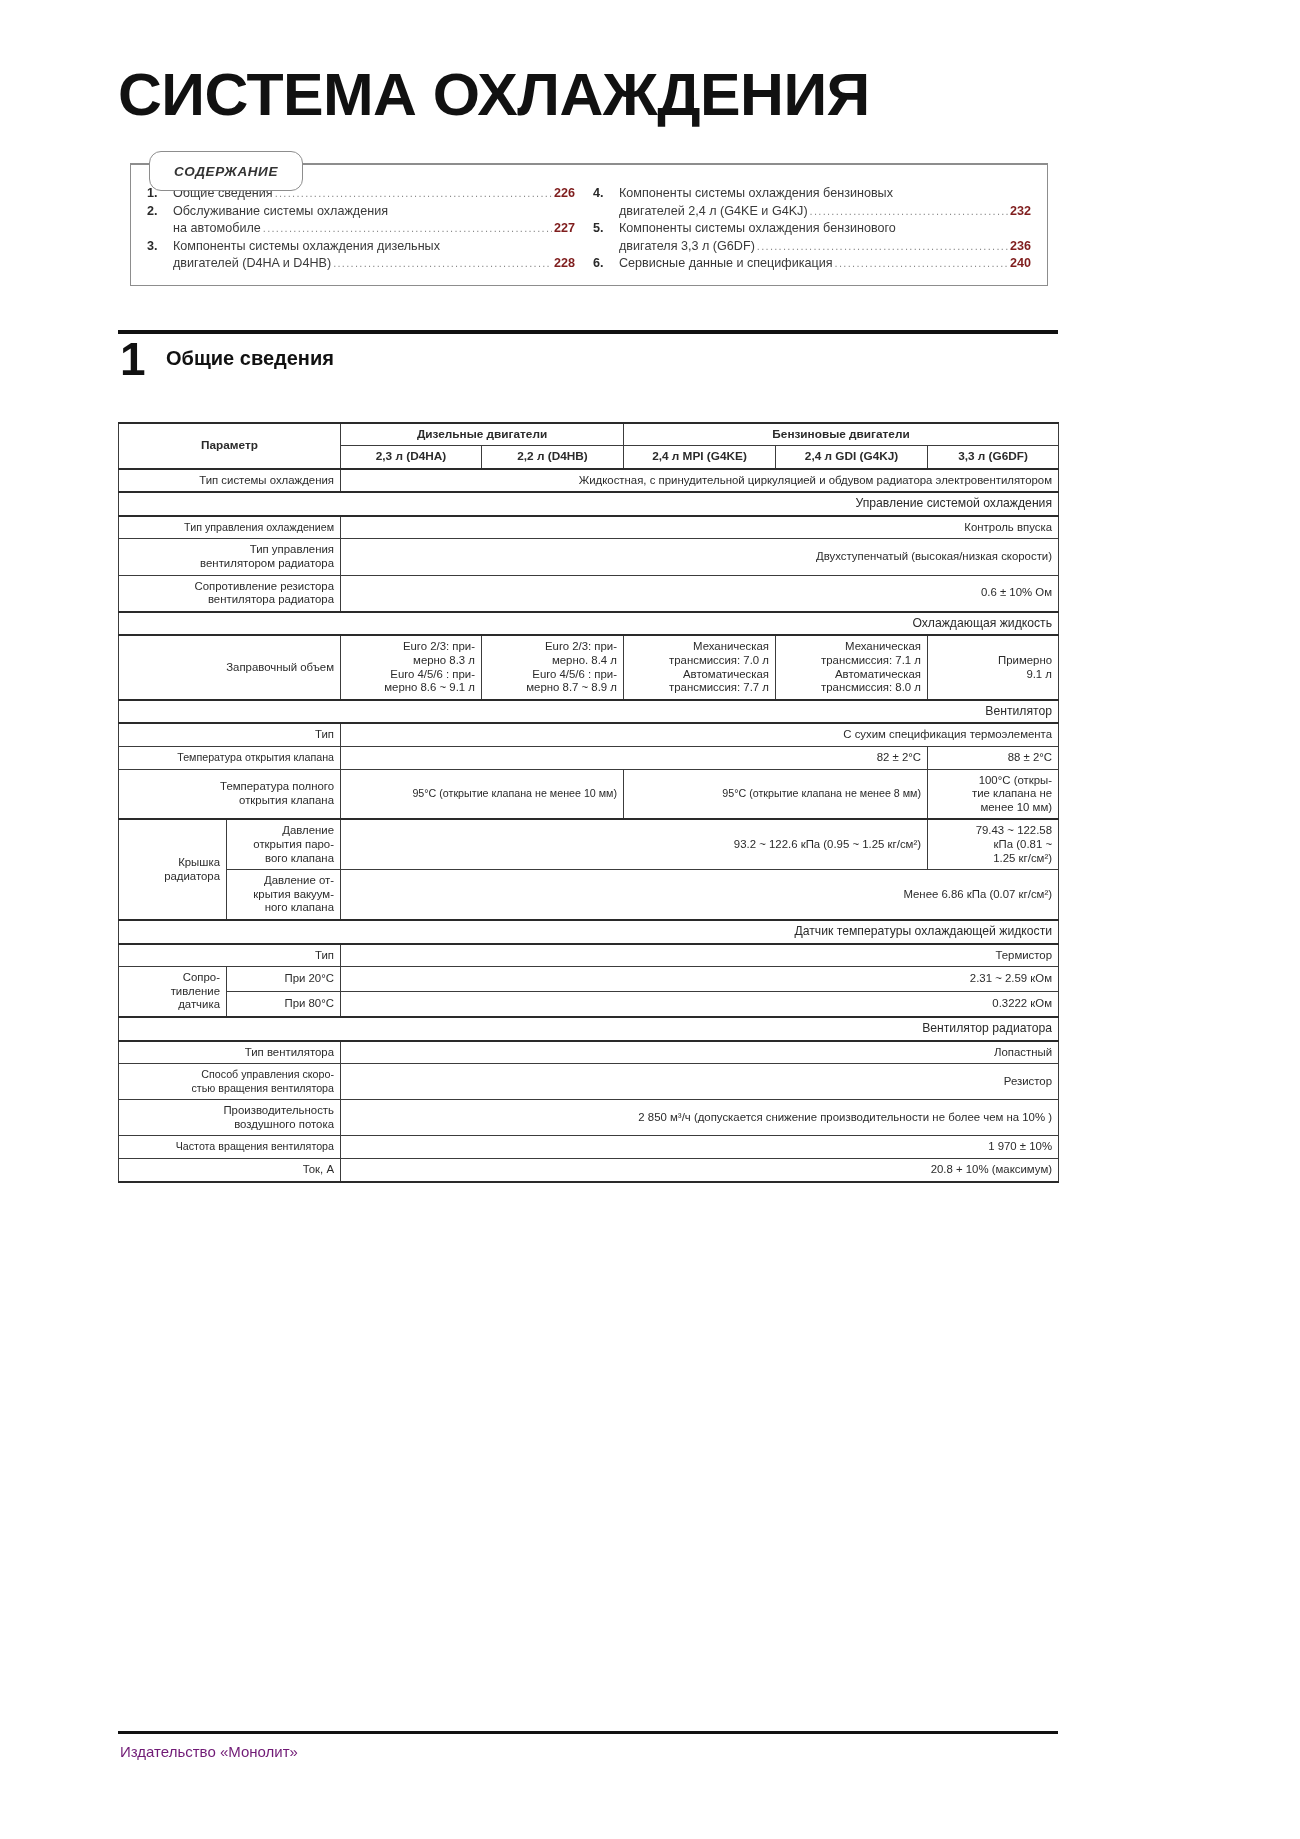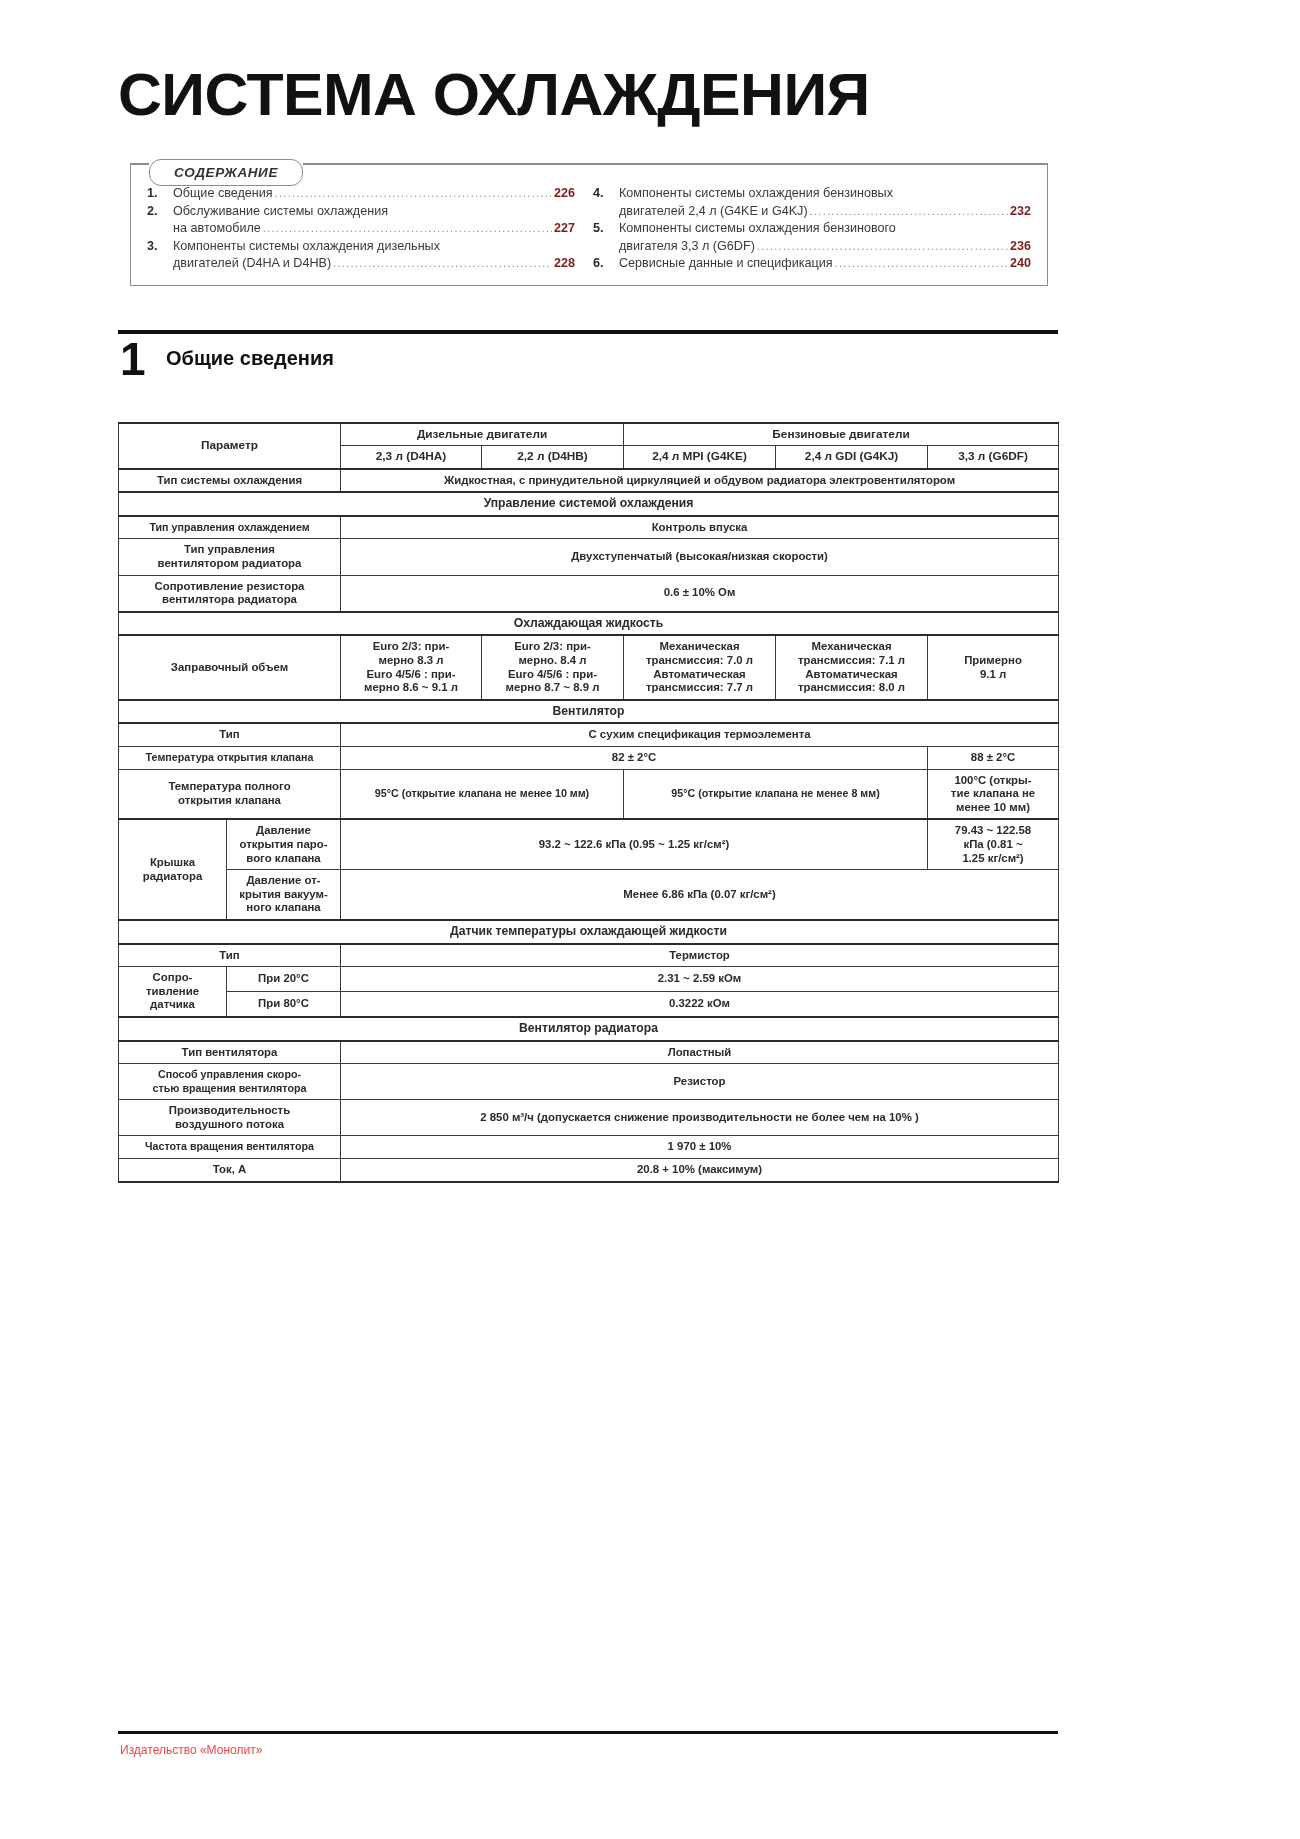--- a/index.html
+++ b/index.html
@@ -71,29 +71,28 @@
     position: absolute;
     top: 0; left: 172px; right: 0;
     height: 1.5px;
     background: #8d8d8d;
   }
   .toc-tab {
     position: absolute;
     top: -12px;
     left: 18px;
     width: 154px;
-    height: 27px;
+    height: 40px;
     border: 1.5px solid #8d8d8d;
     border-radius: 12px;
     background: #fff;
     box-sizing: border-box;
     display: flex;
     align-items: center;
     justify-content: center;
-    margin-top: 8px;
   }
   .toc-tab span {
     font-size: 13.5px;
     font-weight: 700;
     font-style: italic;
     letter-spacing: 0.6px;
     color: #333;
   }
   .toc-cols {
     display: flex;
@@ -173,22 +172,22 @@
     border-collapse: collapse;
     width: 940px;
     table-layout: fixed;
     font-size: 11.4px;
     color: #2b2b2b;
   }
   table.spec td, table.spec th {
     border: 1.1px solid #3c3c3c;
     padding: 4px 6px;
     vertical-align: middle;
-    text-align: center;
-    font-weight: 700;
+    text-align: right;
+    font-weight: 400;
     line-height: 13.6px;
   }
   table.spec th {
     text-align: center;
     font-weight: 700;
     font-size: 11.8px;
   }
   .sect-band {
     text-align: center;
     font-weight: 700;
@@ -207,22 +206,22 @@
     left: 118px;
     top: 1731px;
     width: 940px;
     height: 2.5px;
     background: #111;
   }
   .footer-text {
     position: absolute;
     left: 120px;
     top: 1743px;
-    font-size: 12px;
-    color: #ef4444;
+    font-size: 15px;
+    color: #701a75;
   }
 </style>
 </head>
 <body>
 
 <div class="page">
   <div class="content">
 
     <div class="chapter-title">СИСТЕМА ОХЛАЖДЕНИЯ</div>
 

